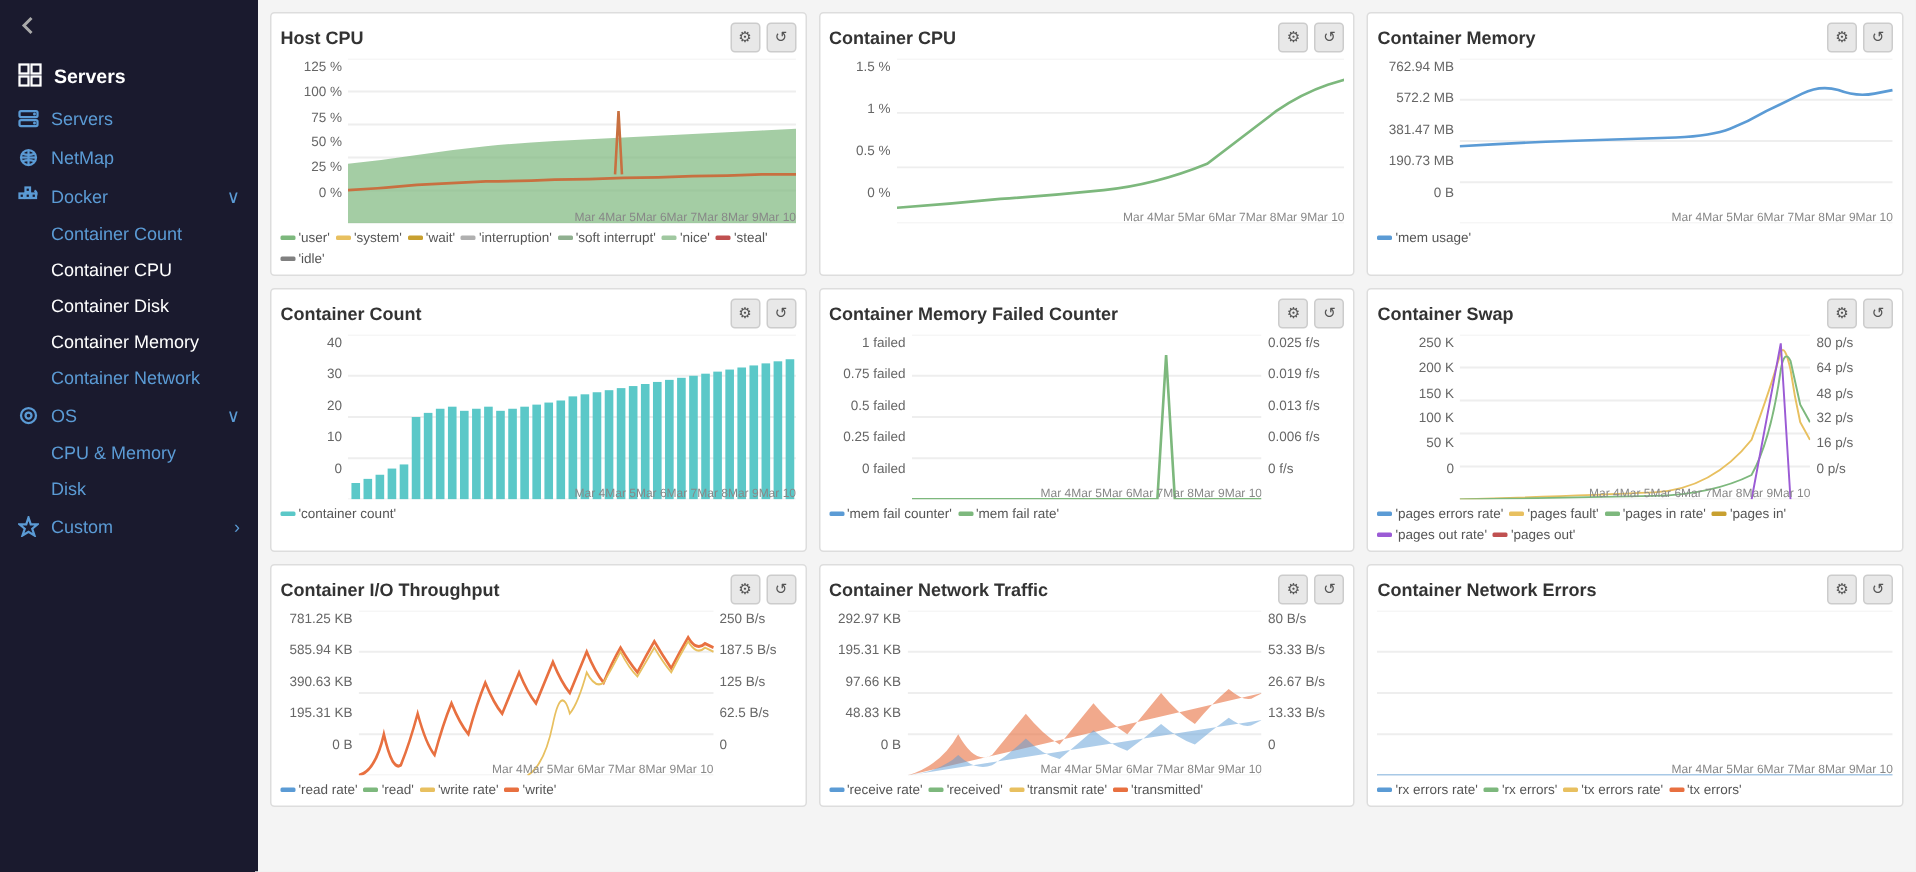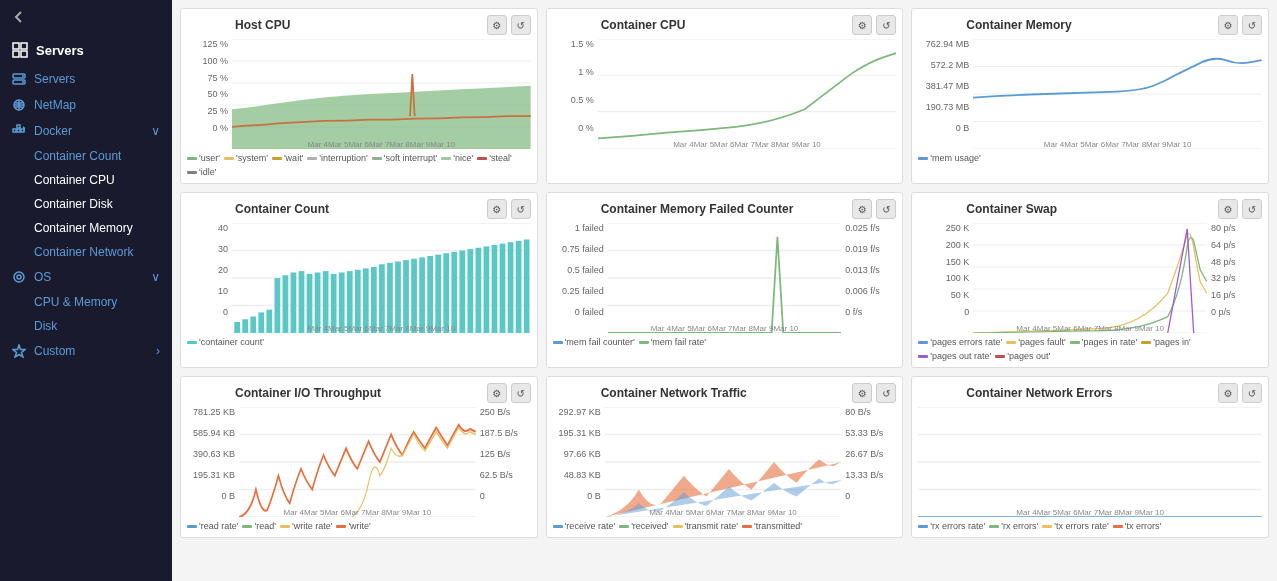--- a/index.html
+++ b/index.html
@@ -83,21 +83,20 @@
     .chart-header {
       display: flex;
       justify-content: space-between;
       align-items: center;
       margin-bottom: 4px;
     }
     .chart-title {
       font-size: 12px;
       font-weight: bold;
       color: #333;
-      margin-left: 48px;
     }
     .chart-icons {
       display: flex;
       gap: 4px;
     }
     .chart-icon-btn {
       width: 20px;
       height: 20px;
       background: #e8e8e8;
       border: 1px solid #ccc;
@@ -146,21 +145,21 @@
     .chart-svg {
       width: 100%;
       height: 100%;
     }
     .chart-x-axis {
       position: absolute;
       bottom: 0;
       left: 0;
       right: 0;
       display: flex;
-      justify-content: center;
+      justify-content: flex-end;
       font-size: 8px;
       color: #888;
       height: 14px;
       align-items: flex-end;
     }
     .chart-legend {
       margin-top: 4px;
       display: flex;
       flex-wrap: wrap;
       gap: 4px;

